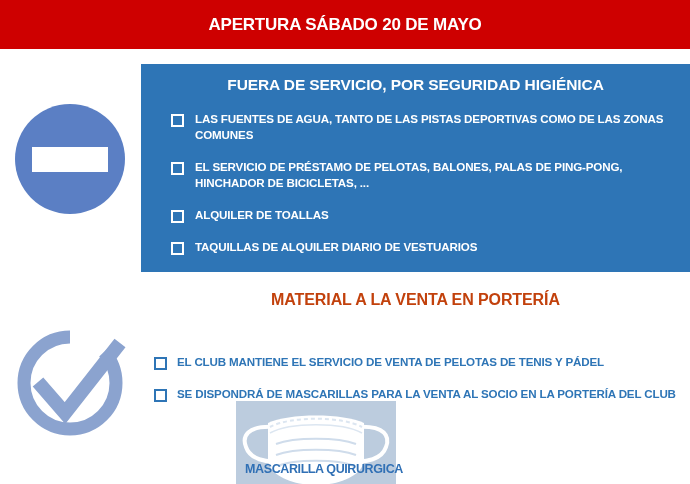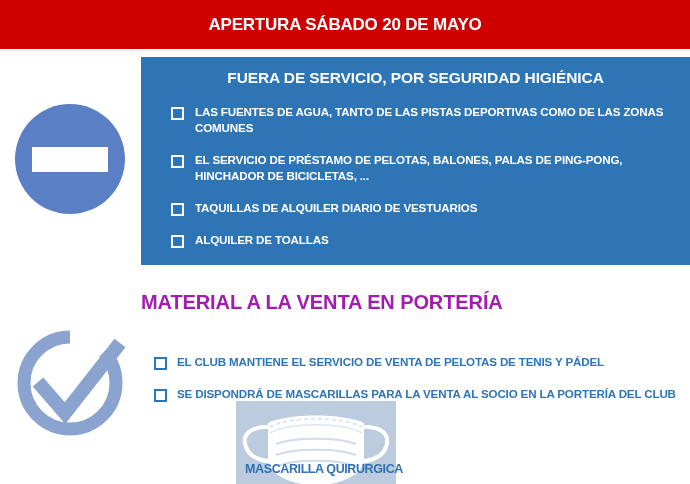--- a/index.html
+++ b/index.html
@@ -35,21 +35,21 @@
     font-weight: bold;
     letter-spacing: -0.2px;
     line-height: 21px;
     white-space: nowrap;
   }
 
   
   .blue-panel {
     position: absolute;
     left: 141px;
-    top: 57px;
+    top: 64px;
     width: 549px;
     height: 208px;
     background: #2E75B6;
     box-sizing: border-box;
     padding: 9px 12px 0 12px;
   }
   .blue-panel-title {
     color: #ffffff;
     font-size: 15.5px;
     font-weight: bold;
@@ -83,22 +83,23 @@
   .blue-panel .sp-1 { margin-bottom: 14px; }
   .blue-panel .sp-2 { margin-bottom: 14px; }
   .blue-panel .sp-3 { margin-bottom: 15px; }
 
   
   .sale-title {
     position: absolute;
     left: 141px;
     top: 291px;
     width: 549px;
-    color: #a21caf;
-    font-size: 20px;
+    text-align: center;
+    color: #c2410c;
+    font-size: 16px;
     font-weight: bold;
     letter-spacing: -0.1px;
     white-space: nowrap;
   }
   .sale-list {
     position: absolute;
     left: 141px;
     top: 338px;
     width: 549px;
   }
@@ -180,28 +181,28 @@
   <div class="bullet-row sp-1">
     <span class="bullet-mark"></span>
     <span class="bullet-text">LAS FUENTES DE AGUA, TANTO DE LAS PISTAS DEPORTIVAS COMO DE LAS ZONAS COMUNES</span>
   </div>
 
   <div class="bullet-row sp-2">
     <span class="bullet-mark"></span>
     <span class="bullet-text">EL SERVICIO DE PRÉSTAMO DE PELOTAS, BALONES, PALAS DE PING-PONG, HINCHADOR DE BICICLETAS, ...</span>
   </div>
 
+  <div class="bullet-row sp-3">
+    <span class="bullet-mark"></span>
+    <span class="bullet-text">ALQUILER DE TOALLAS</span>
+  </div>
+
   <div class="bullet-row">
     <span class="bullet-mark"></span>
     <span class="bullet-text">TAQUILLAS DE ALQUILER DIARIO DE VESTUARIOS</span>
-  </div>
-
-  <div class="bullet-row sp-3">
-    <span class="bullet-mark"></span>
-    <span class="bullet-text">ALQUILER DE TOALLAS</span>
   </div>
 </div>
 
 <svg class="check-icon" viewBox="0 0 125 120">
   <path d="M62 12 a46 46 0 1 0 46 46" fill="none" stroke="#8BA3CF" stroke-width="13"></path>
   <path d="M108 58 a46 46 0 0 0 -12 -31" fill="none" stroke="#8BA3CF" stroke-width="13"></path>
   <path d="M30 57 L57 88 L112 18" fill="none" stroke="#8BA3CF" stroke-width="14" stroke-linejoin="miter" stroke-linecap="butt"></path>
 </svg>
 
 <div class="sale-title">MATERIAL A LA VENTA EN PORTERÍA</div>

